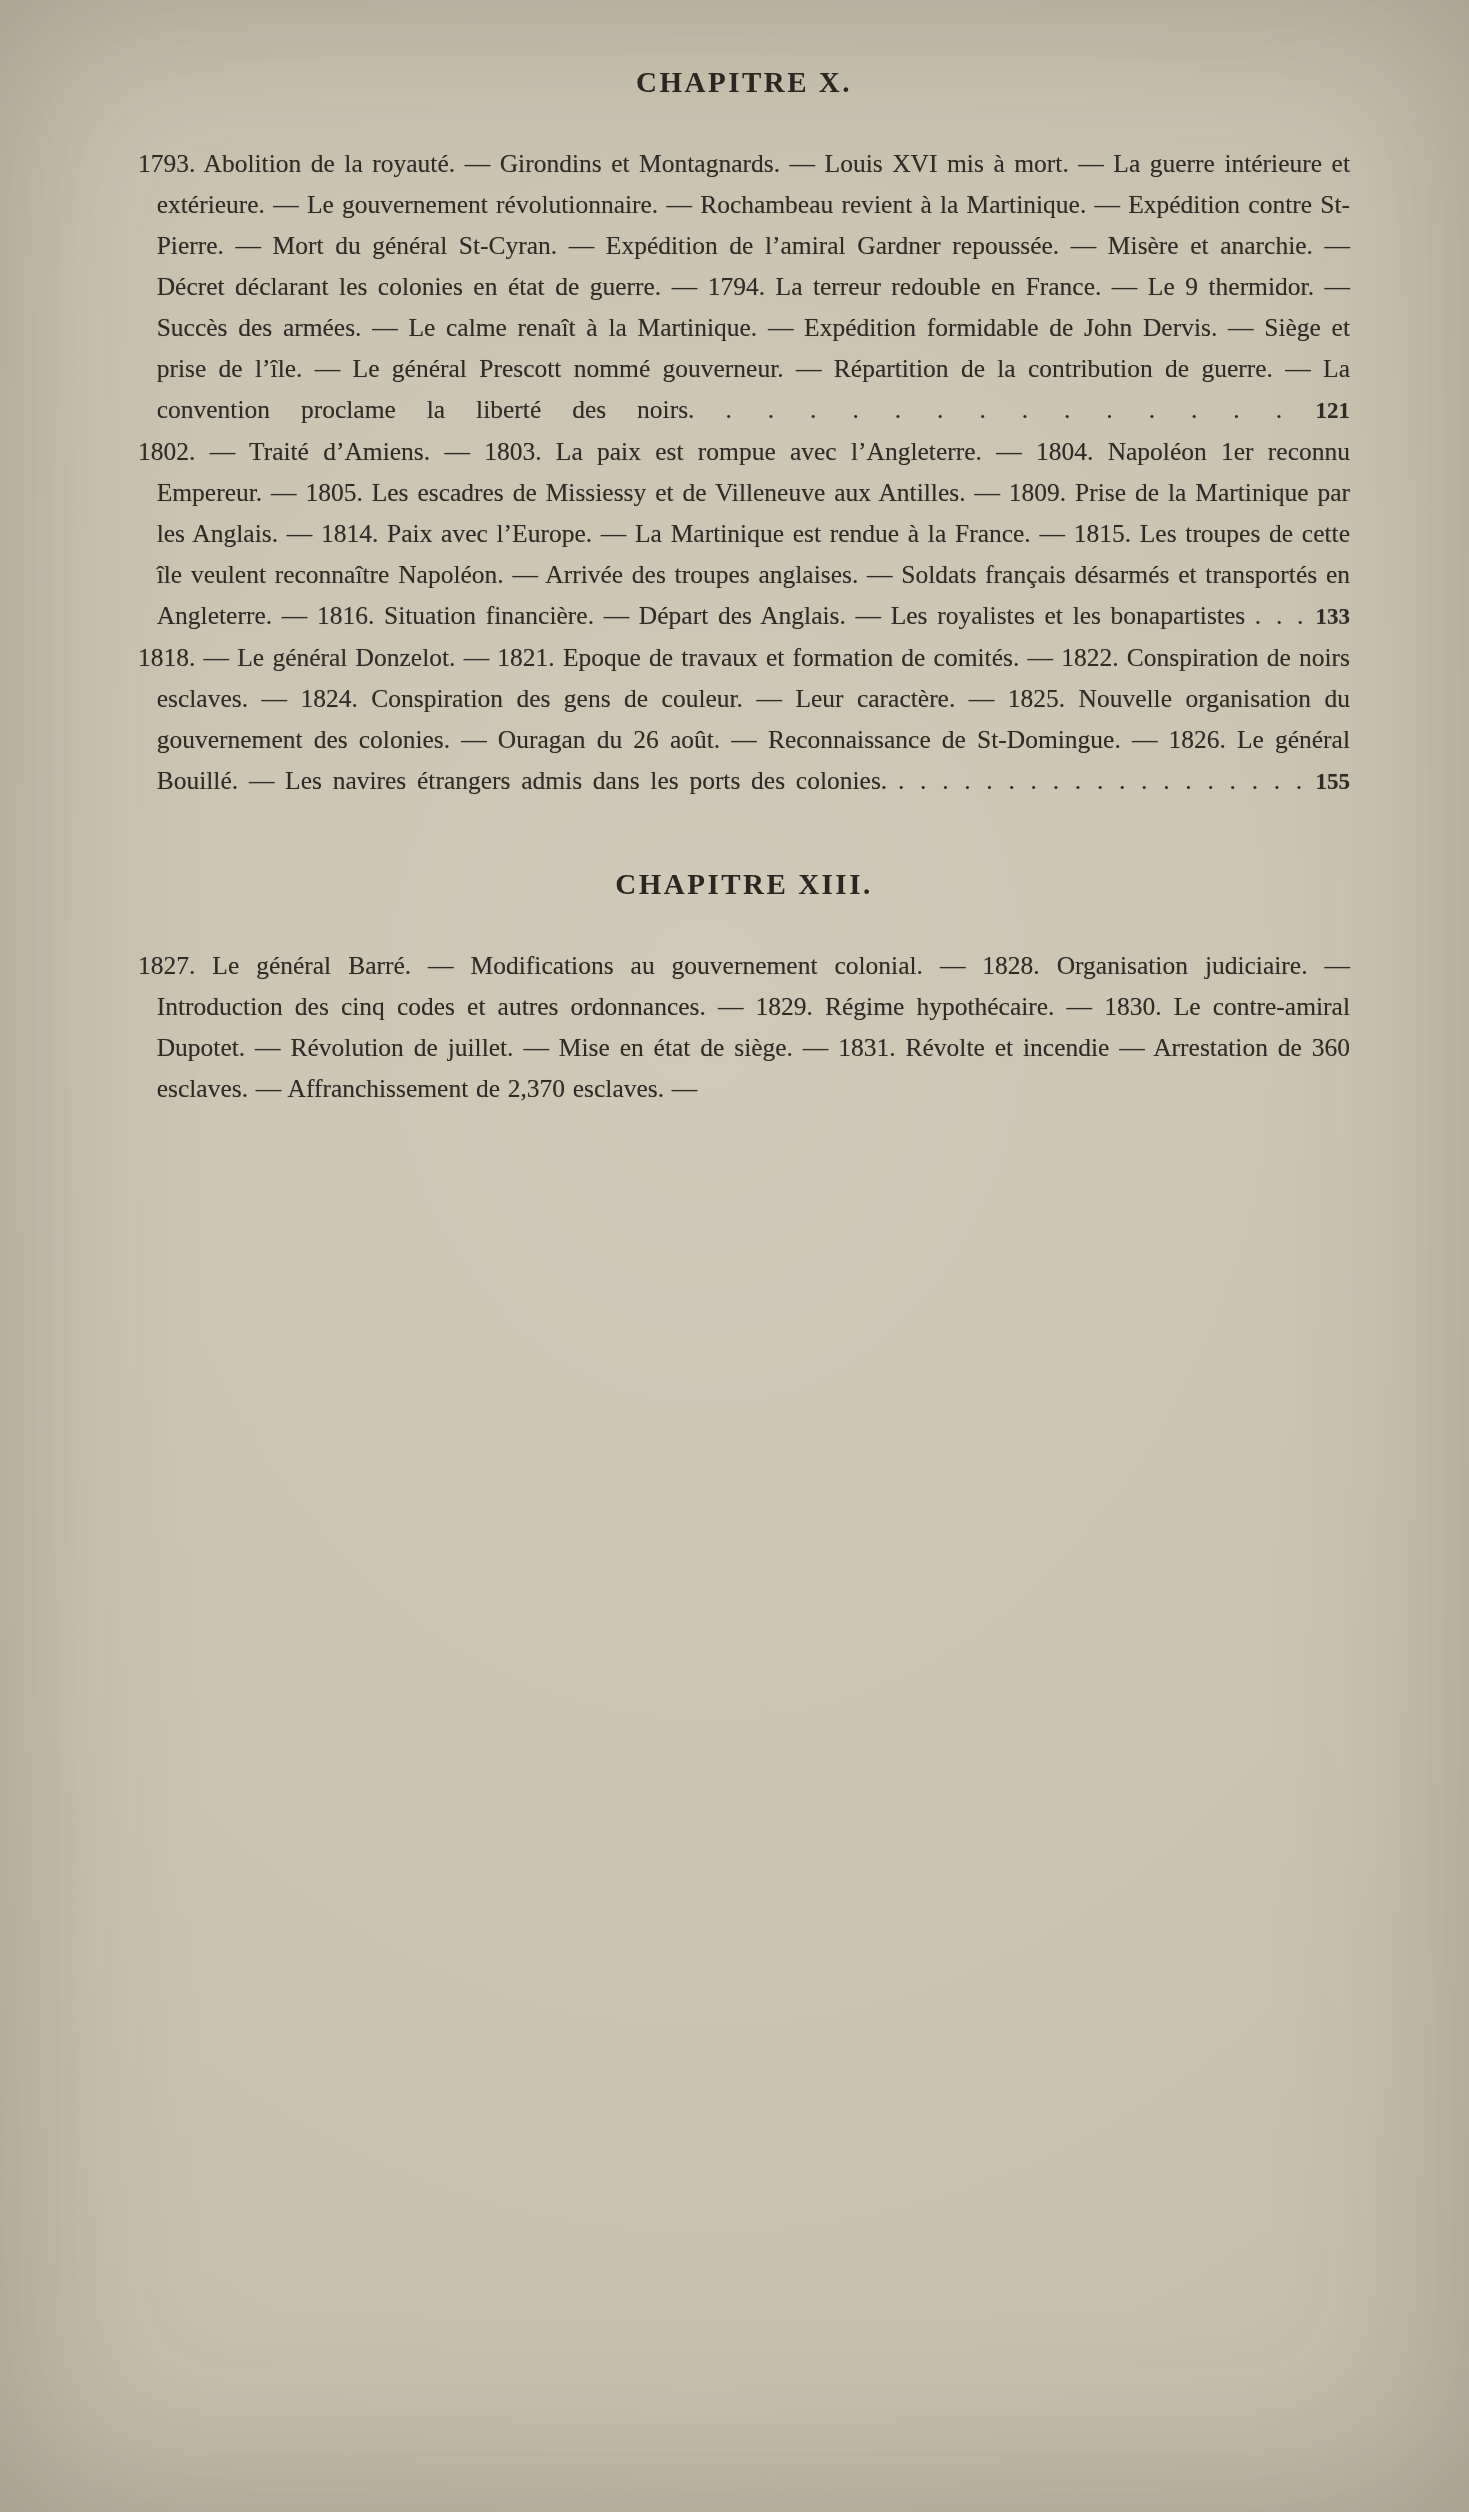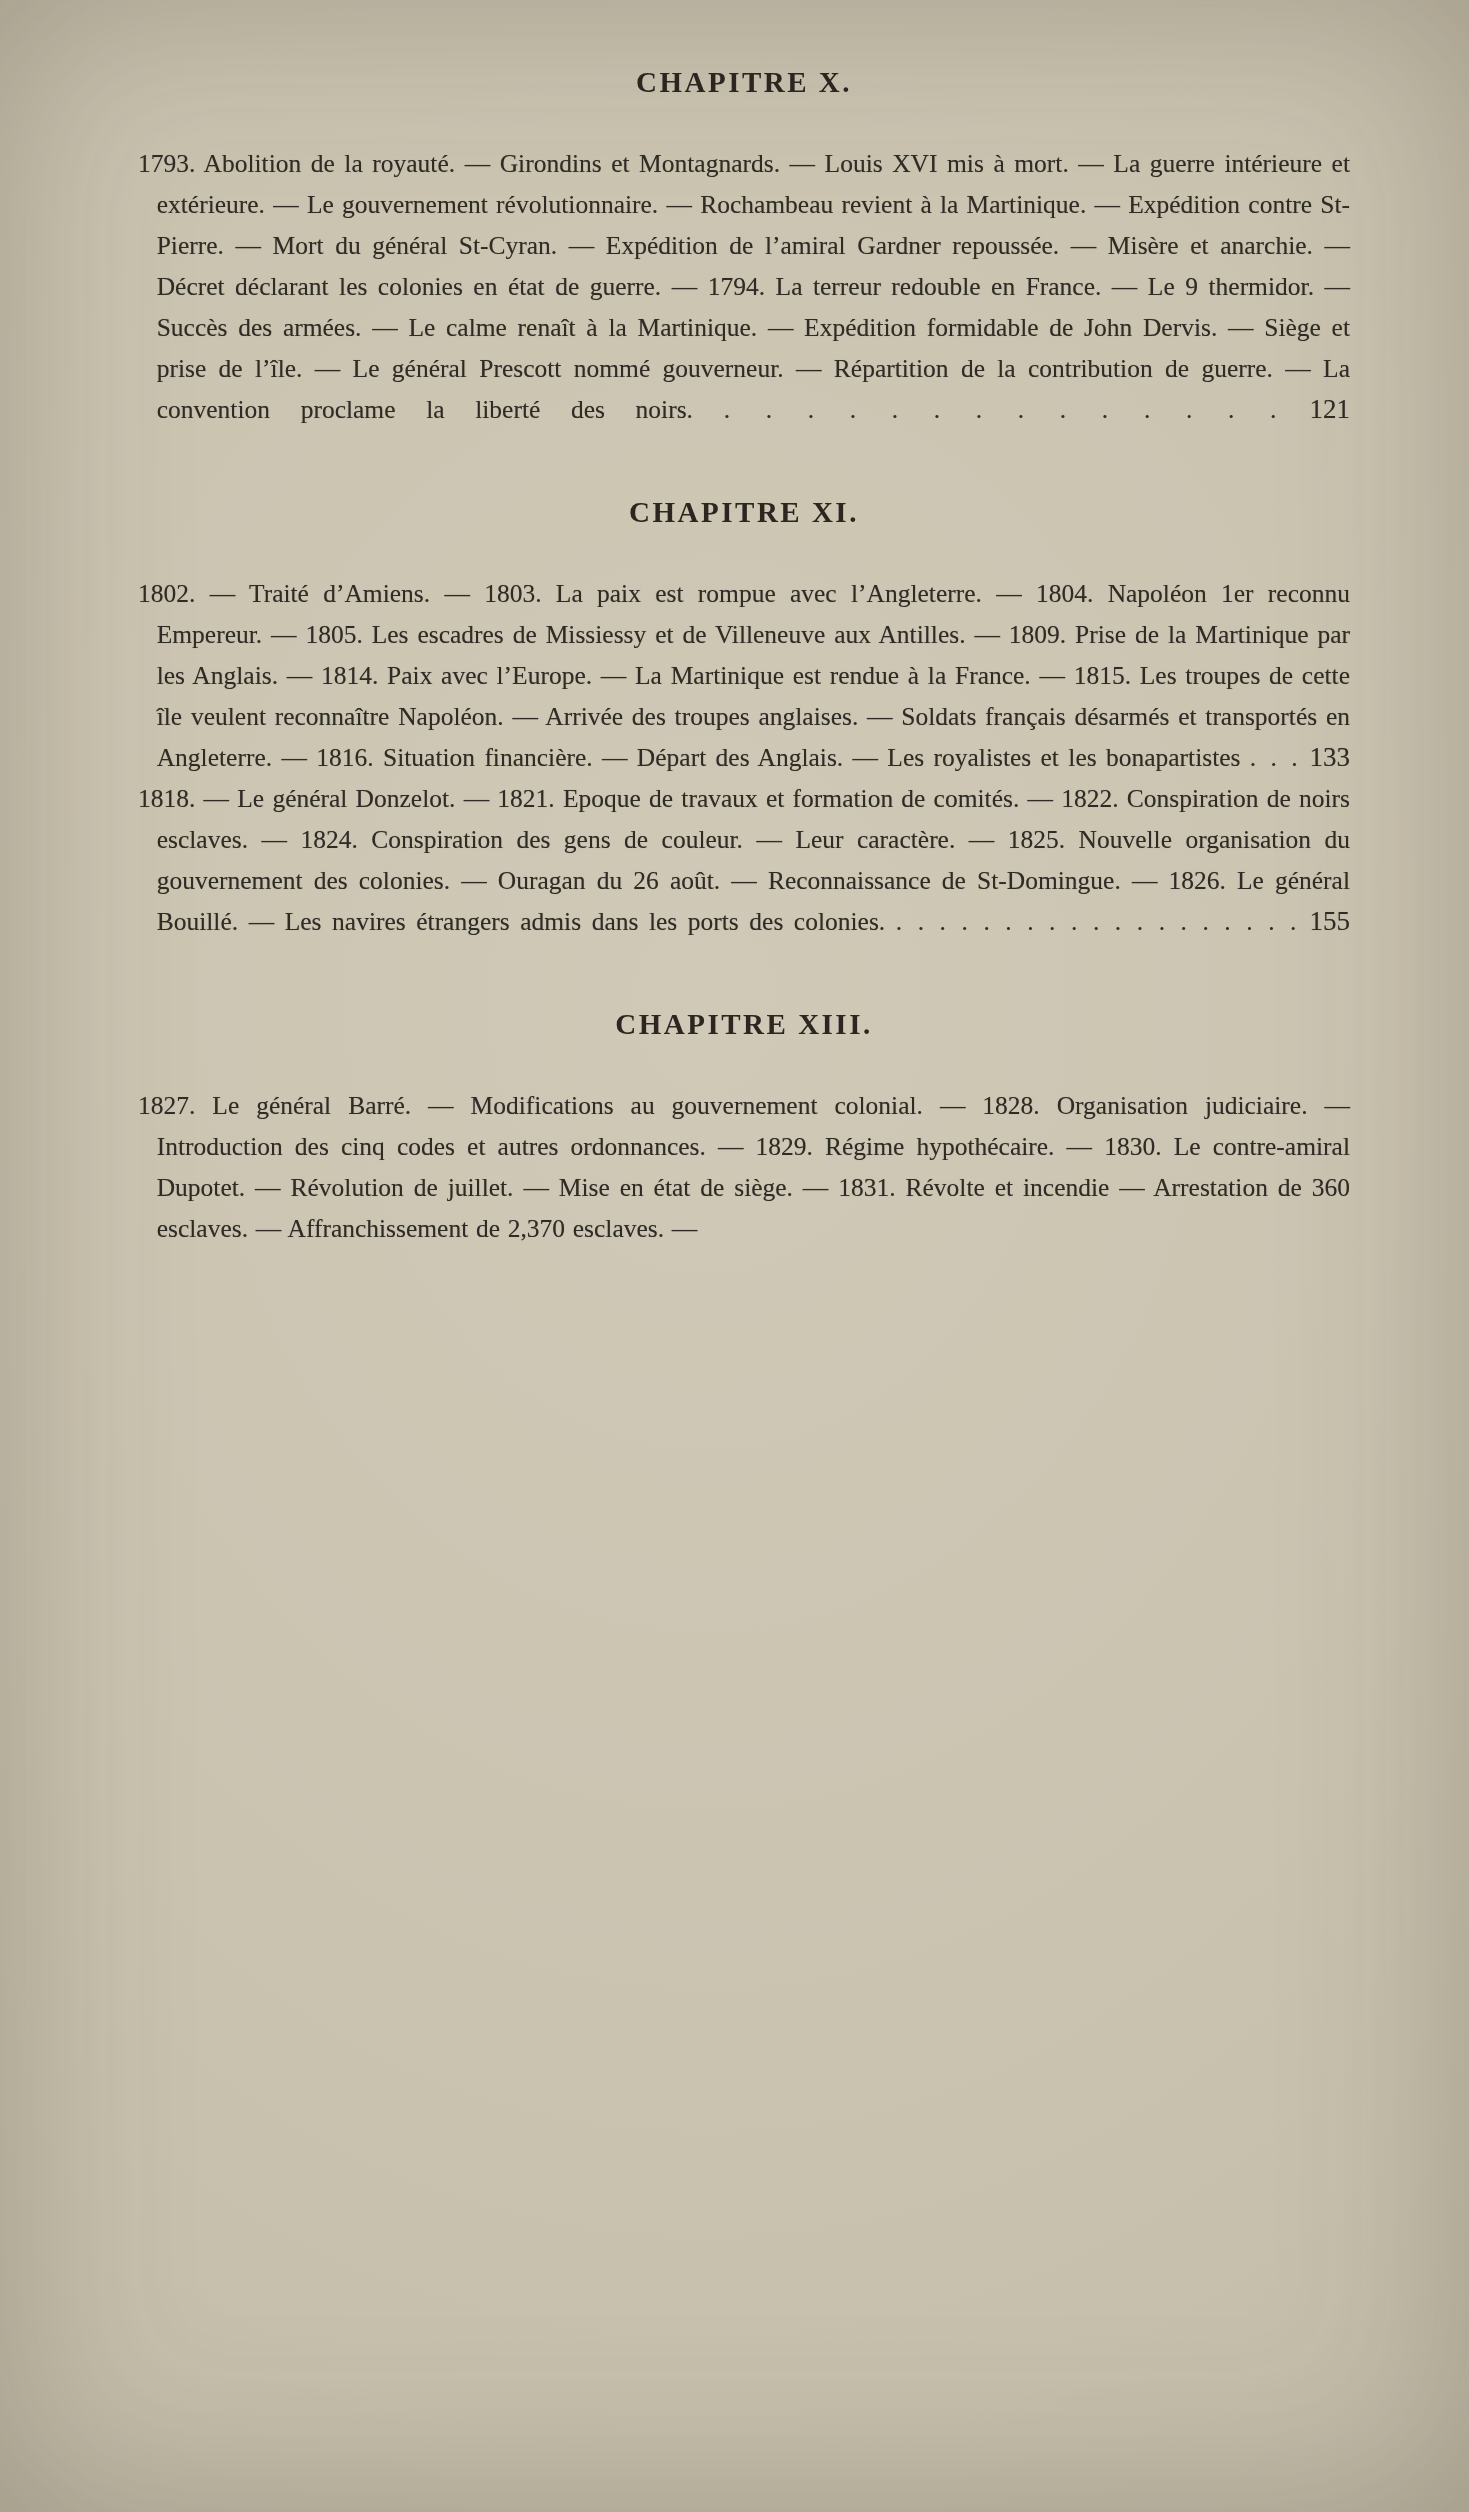--- a/index.html
+++ b/index.html
@@ -50,40 +50,40 @@
     word-spacing: 1.3px;
   }
   .entry.continued {
     text-align-last: auto;
   }
   .leaders {
     letter-spacing: 2.5px;
     white-space: normal;
   }
   .pagenum {
-    font-size: 27px;
+    font-size: 23px;
     color: #2f2b25;
+    font-weight: bold;
   }
 </style>
 </head>
 <body>
 
 <div class="sheet">
 
 
   <div class="toc">
 
     <h2 class="chapter-heading">CHAPITRE X.</h2>
     <p class="entry">
       <span>1793. Abolition de la royauté. — Girondins et Montagnards. — Louis XVI mis à mort. — La guerre intérieure et extérieure. — Le gouvernement révolutionnaire. — Rochambeau revient à la Martinique. — Expédition contre St-Pierre. — Mort du général St-Cyran. — Expédition de l’amiral Gardner repoussée. — Misère et anarchie. — Décret déclarant les colonies en état de guerre. — 1794. La terreur redouble en France. — Le 9 thermidor. — Succès des armées. — Le calme renaît à la Martinique. — Expédition formidable de John Dervis. — Siège et prise de l’île. — Le général Prescott nommé gouverneur. — Répartition de la contribution de guerre. — La convention proclame la liberté des noirs.</span>
       <span class="leaders">. . . . . . . . . . . . . .</span>
       <span class="pagenum">121</span>
     </p>
 
-    <h2 class="chapter-heading">CHAPITRE XI.</h2>
     <p class="entry">
       <span>1802. — Traité d’Amiens. — 1803. La paix est rompue avec l’Angleterre. — 1804. Napoléon 1er reconnu Empereur. — 1805. Les escadres de Missiessy et de Villeneuve aux Antilles. — 1809. Prise de la Martinique par les Anglais. — 1814. Paix avec l’Europe. — La Martinique est rendue à la France. — 1815. Les troupes de cette île veulent reconnaître Napoléon. — Arrivée des troupes anglaises. — Soldats français désarmés et transportés en Angleterre. — 1816. Situation financière. — Départ des Anglais. — Les royalistes et les bonapartistes</span>
       <span class="leaders">. . .</span>
       <span class="pagenum">133</span>
     </p>
 
     <p class="entry">
       <span>1818. — Le général Donzelot. — 1821. Epoque de travaux et formation de comités. — 1822. Conspiration de noirs esclaves. — 1824. Conspiration des gens de couleur. — Leur caractère. — 1825. Nouvelle organisation du gouvernement des colonies. — Ouragan du 26 août. — Reconnaissance de St-Domingue. — 1826. Le général Bouillé. — Les navires étrangers admis dans les ports des colonies.</span>
       <span class="leaders">. . . . . . . . . . . . . . . . . . .</span>
       <span class="pagenum">155</span>

